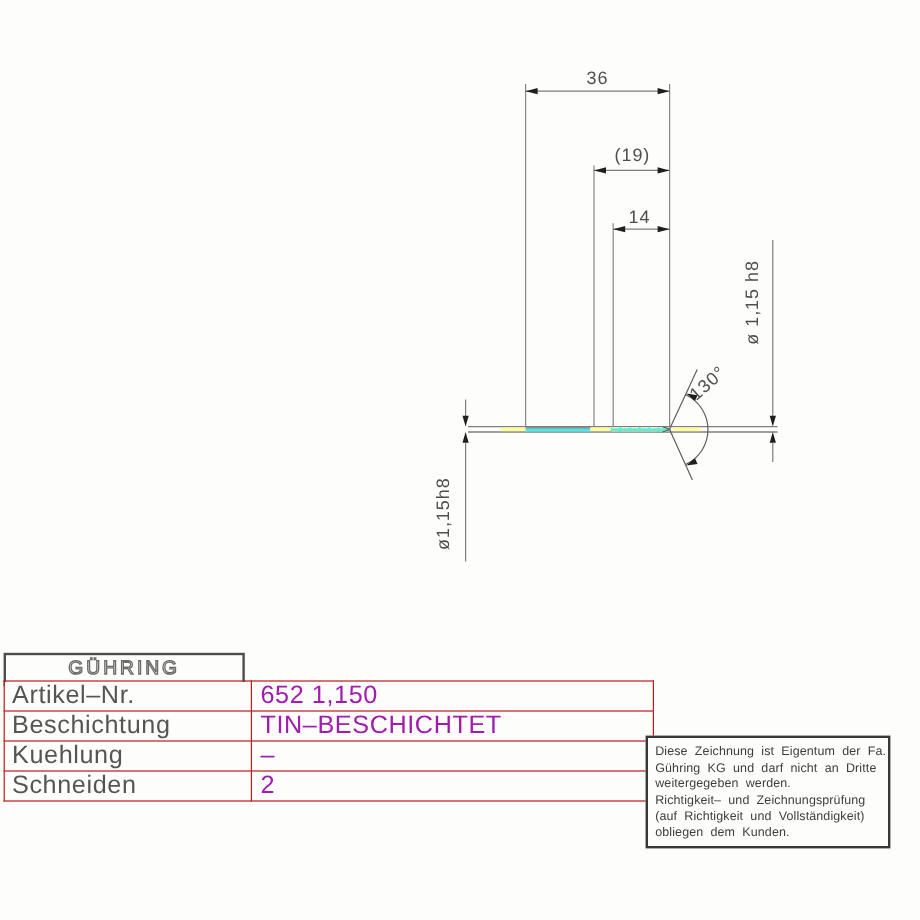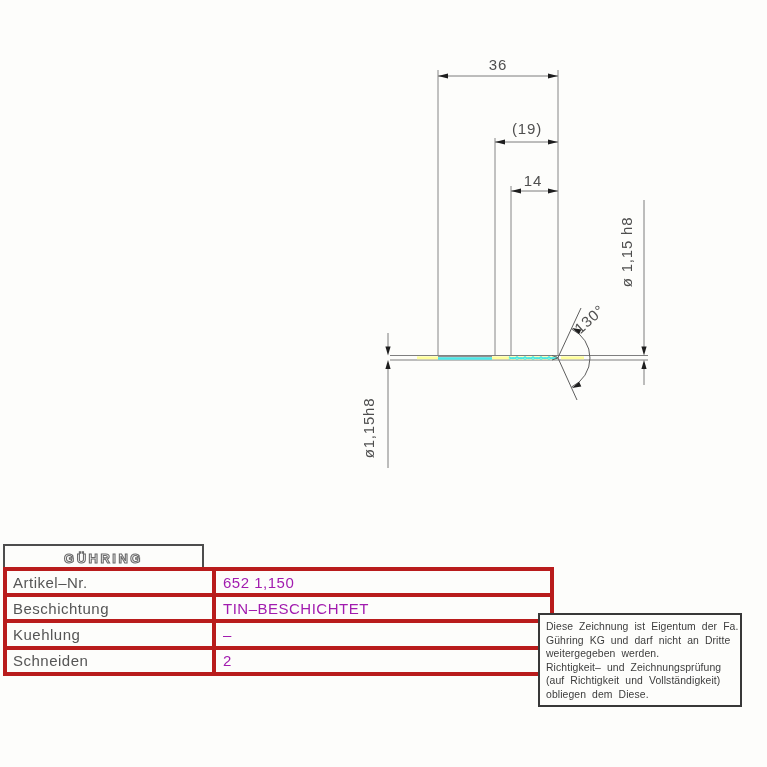--- a/index.html
+++ b/index.html
@@ -18,30 +18,30 @@
   .anglearc{stroke:#5e5e5e;stroke-width:1;fill:none;}
   .tipline{stroke:#606060;stroke-width:1;fill:none;}
   .waveline{stroke-width:1.2;fill:none;}
   
   #logo-box{
     position:absolute;left:3px;top:544px;width:197px;height:24px;
     border:2px solid #4d4d4d;display:flex;align-items:center;justify-content:center;
     background:#fdfdfb;
   }
   #logo-text{
-    font-size:13px;font-weight:700;letter-spacing:2.5px;
+    font-size:16px;font-weight:400;letter-spacing:2.5px;
     color:#ffffff;-webkit-text-stroke:1.1px #6b6b6b;line-height:1;
   }
   #title-table{
     position:absolute;left:3px;top:567px;
     border-collapse:collapse;table-layout:fixed;
   }
   #title-table td{
-    border:4px solid #b91c1c;height:22.2px;padding:0;
-    font-size:15px;letter-spacing:0.5px;white-space:nowrap;overflow:hidden;
+    border:1px solid #b91c1c;height:22.2px;padding:0;
+    font-size:21px;letter-spacing:0.5px;white-space:nowrap;overflow:hidden;
     vertical-align:middle;background:#fdfdfb;
   }
   #title-table td.lbl{width:199px;padding-left:6px;color:#555555;}
   #title-table td.val{width:327px;padding-left:7px;color:#a21caf;}
   
   #disclaimer-box{
     position:absolute;left:538px;top:613px;width:204px;height:94px;
     box-sizing:border-box;border:2px solid #383838;background:#fdfdfb;
     padding:5px 20px 0 6px;
     font-size:10.4px;line-height:13.6px;color:#3d3d3d;
@@ -132,14 +132,14 @@
   </tr>
 </tbody>
   </table>
 
 <div id="disclaimer-box">
   <div>Diese Zeichnung ist Eigentum der Fa.</div>
   <div>Gühring KG und darf nicht an Dritte</div>
   <div>weitergegeben werden.</div>
   <div>Richtigkeit– und Zeichnungsprüfung</div>
   <div>(auf Richtigkeit und Vollständigkeit)</div>
-  <div>obliegen dem Diese.</div>
+  <div>obliegen dem Kunden.</div>
 </div>
 
 </body></html>

